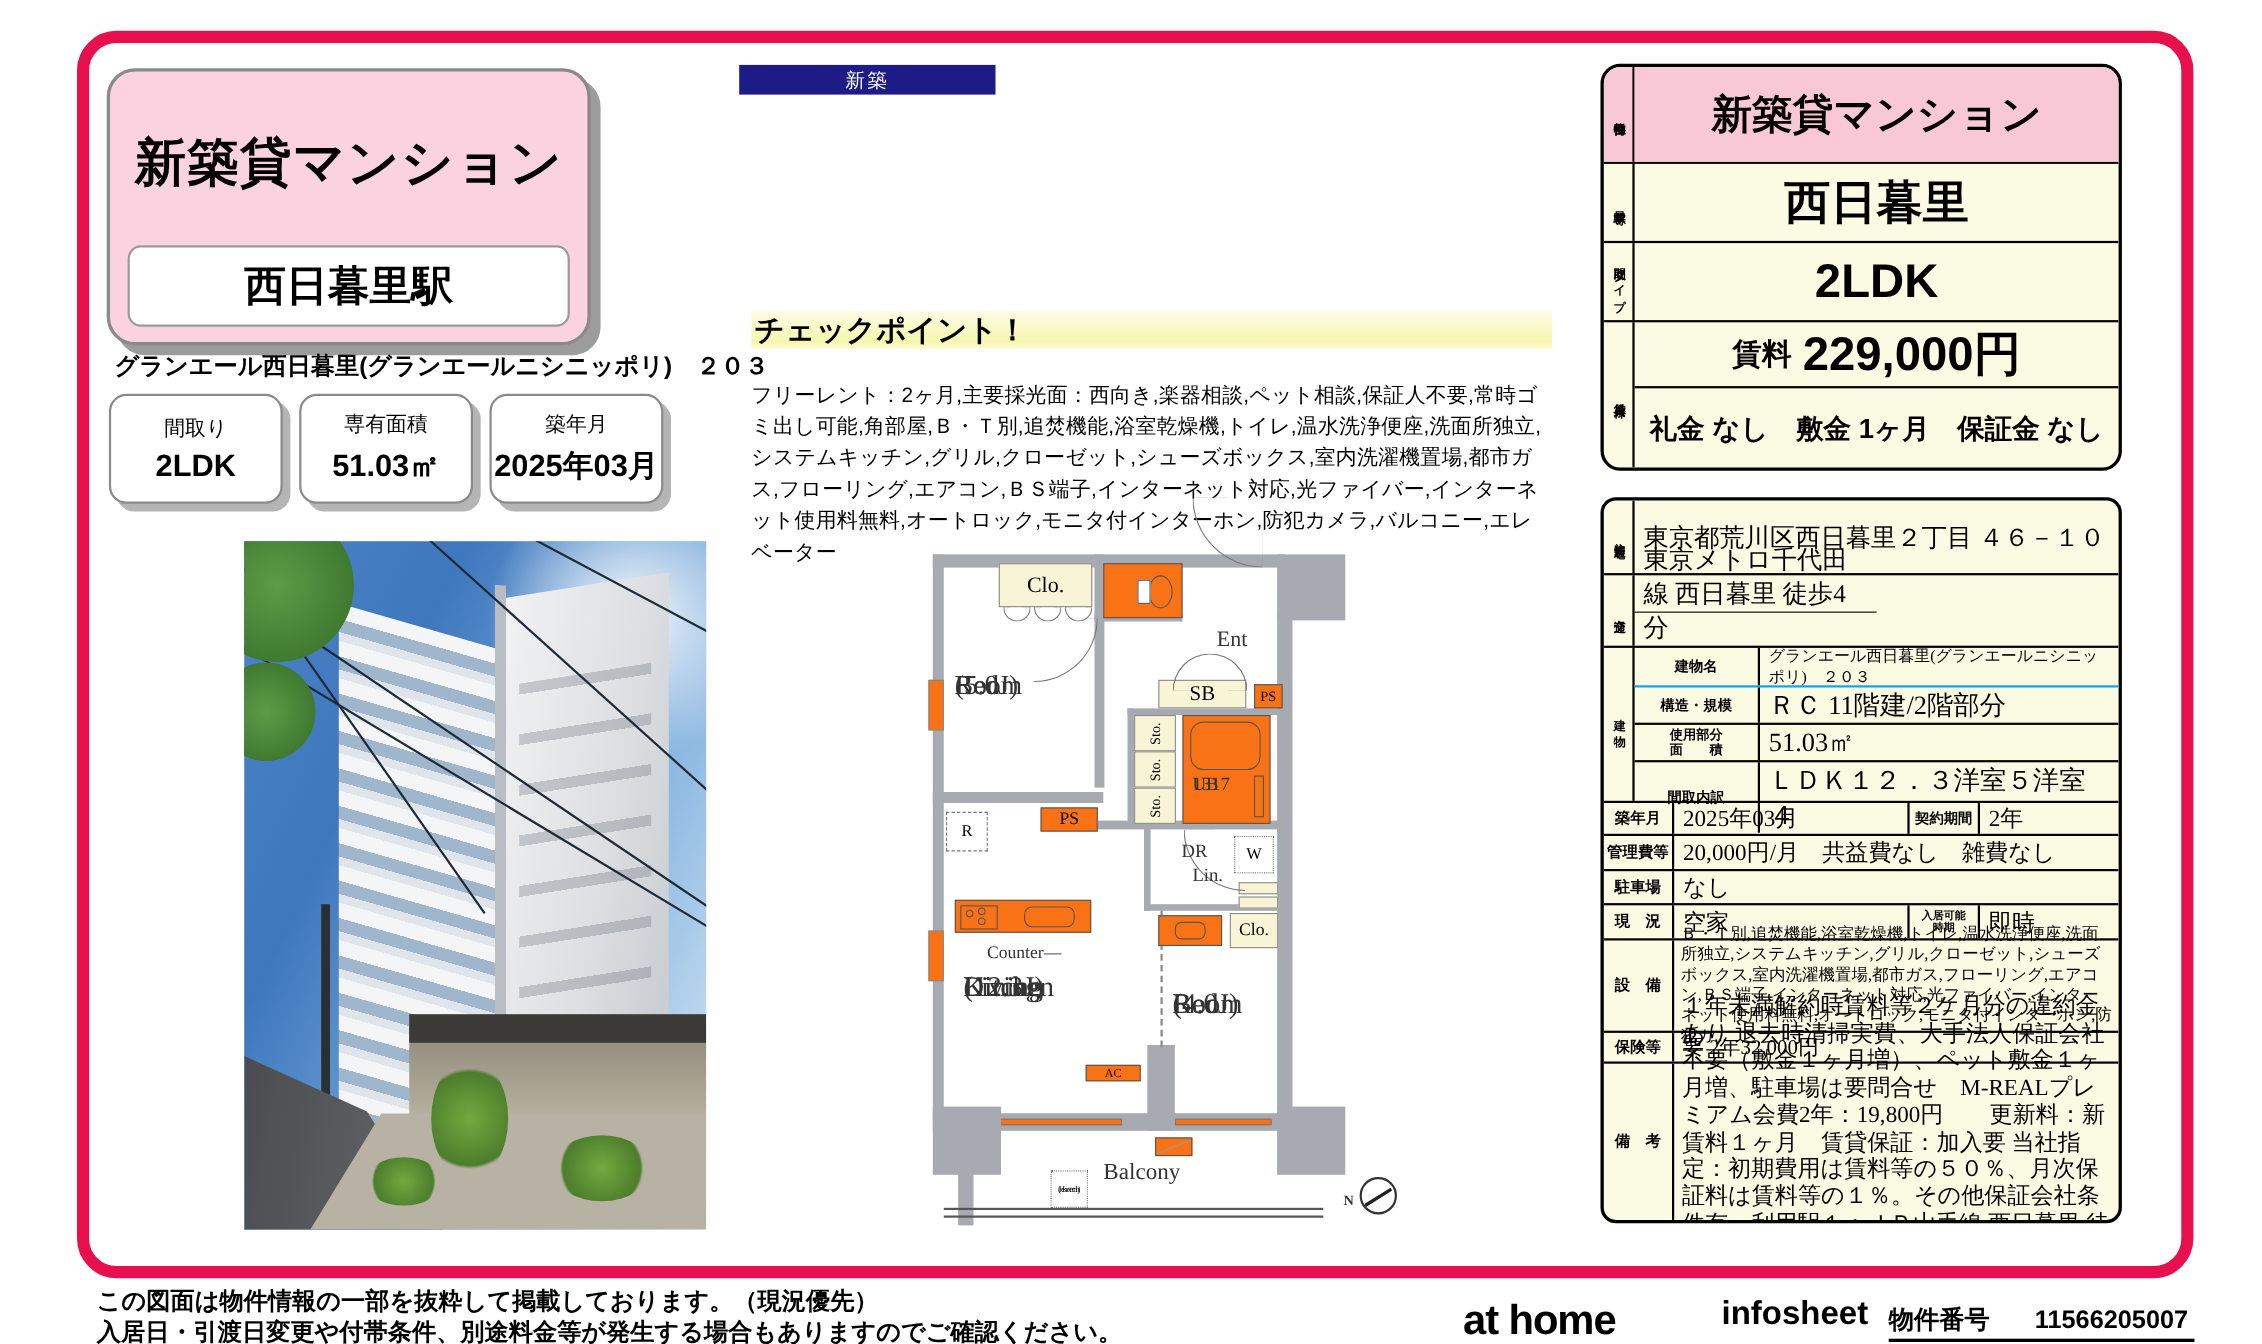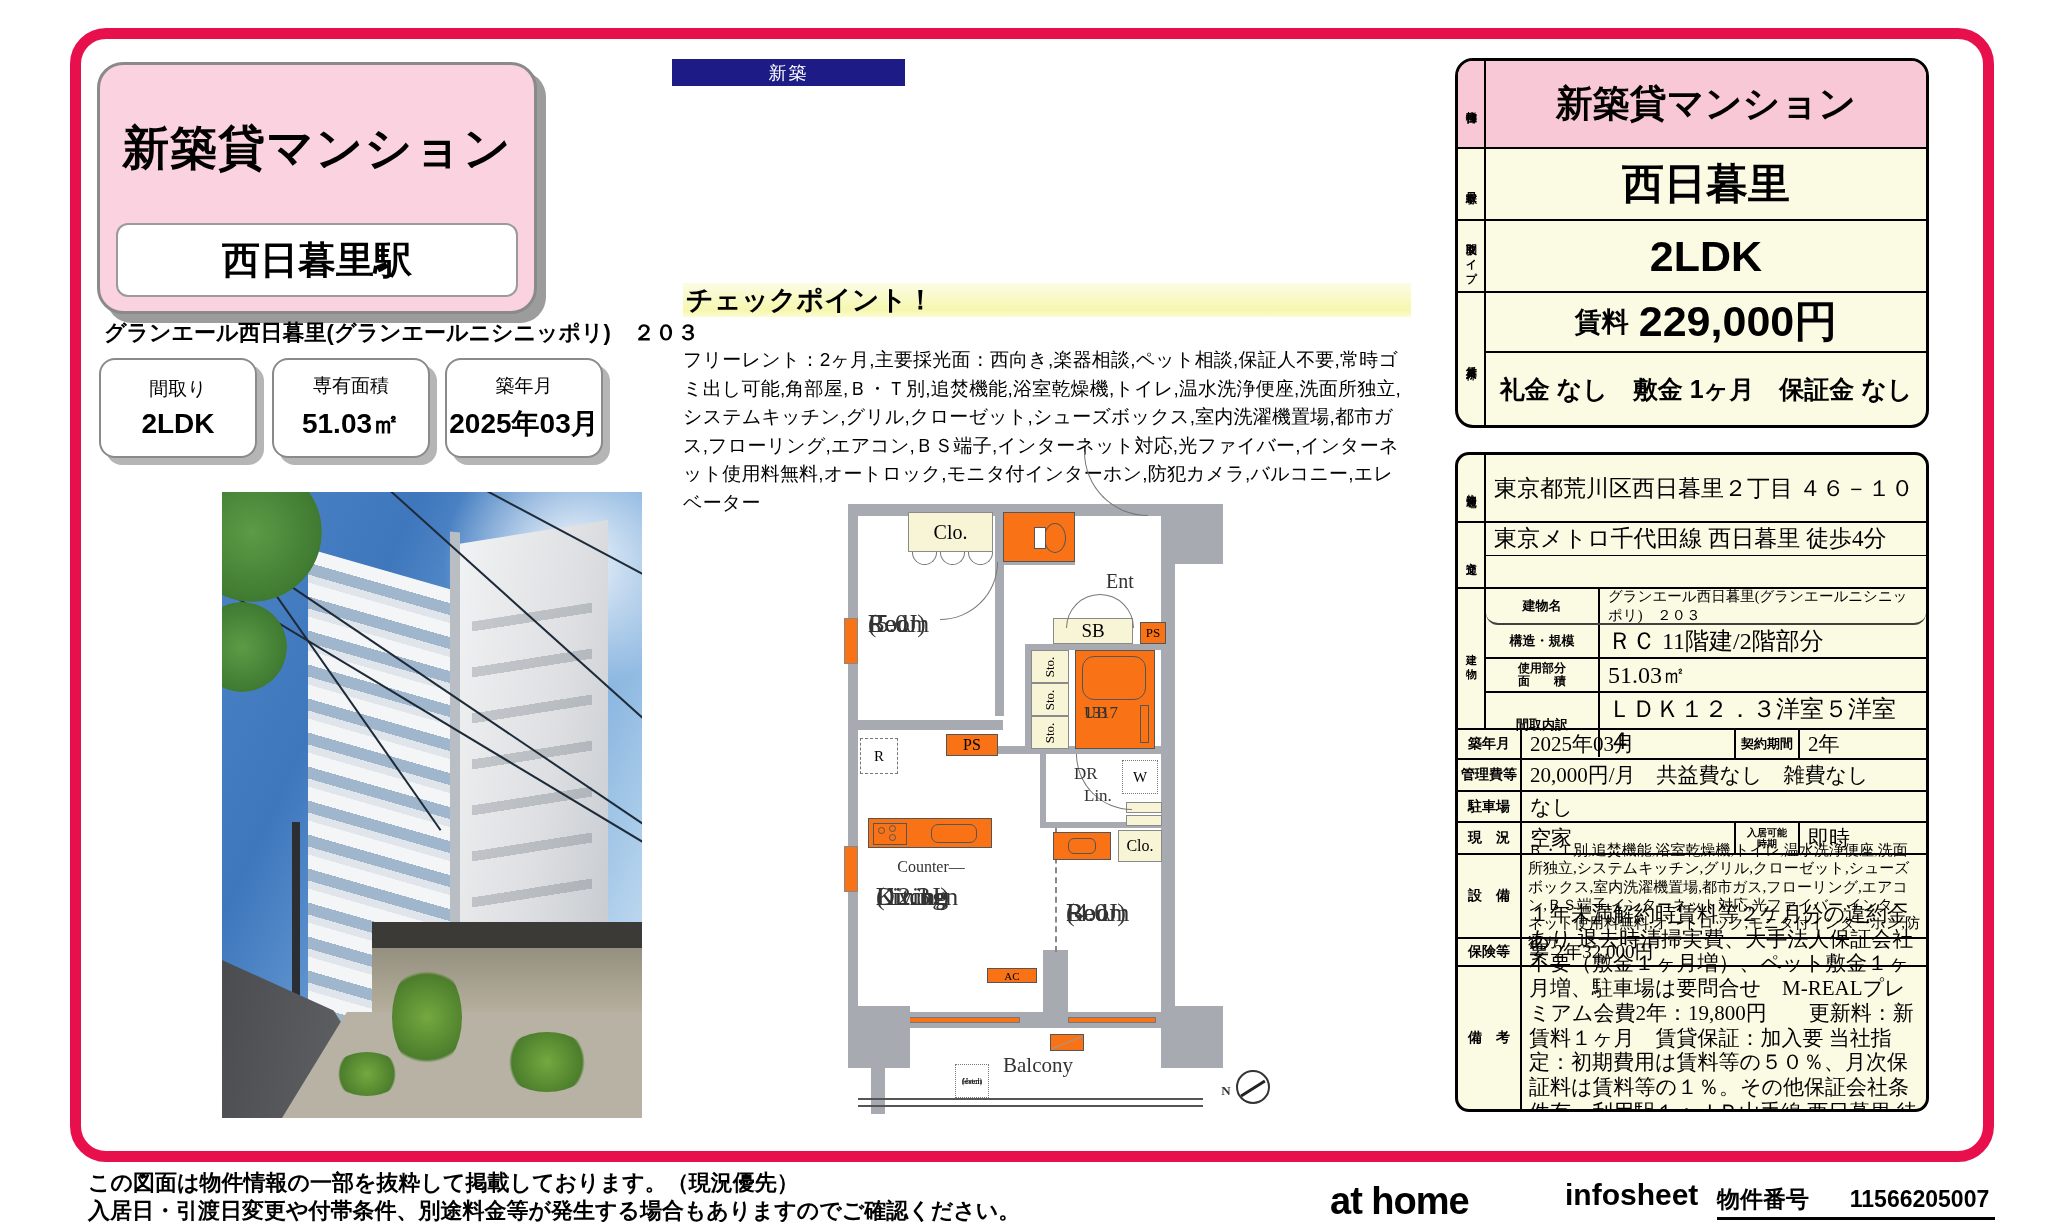--- a/index.html
+++ b/index.html
@@ -313,29 +313,29 @@
     </div>
   </div>
 
   <div class="abs tbl det">
     <div class="row" style="height:66px;">
       <div class="cell vlab" style="font-size:10px;">物件所在地</div>
       <div class="val serif" style="font-size:23px;">東京都荒川区西日暮里２丁目 ４６－１０</div>
     </div>
     <div class="row" style="height:64px;">
       <div class="cell vlab">交通</div>
-      <div style="flex:1;display:flex;flex-direction:column;">
+      <div style="flex:1;display:flex;flex-direction:row;">
         <div class="val serif" style="height:33px;border-bottom:1.5px solid #000;font-size:23px;">東京メトロ千代田線 西日暮里 徒歩4分</div>
         <div class="val" style="flex:1;"></div>
       </div>
     </div>
     <div class="row" style="height:139px;">
       <div class="cell vlab" style="letter-spacing:14px;">建物</div>
       <div style="flex:1;display:flex;flex-direction:column;">
-        <div style="display:flex;height:34px;border-bottom:2px solid #404040;border-radius:12px;">
+        <div style="display:flex;height:34px;border-bottom:2px solid #0ea5e9;">
           <div class="sublab">建物名</div>
           <div class="val serif" style="font-size:14.5px;">グランエール西日暮里(グランエールニシニッポリ)　２０３</div>
         </div>
         <div style="display:flex;height:35px;border-bottom:2px solid #000;">
           <div class="sublab">構造・規模</div>
           <div class="val serif" style="font-size:24px;">ＲＣ 11階建/2階部分</div>
         </div>
         <div style="display:flex;height:37px;border-bottom:2px solid #000;justify-content:flex-end;">
           <div class="sublab" style="flex-direction:column;font-size:12px;line-height:1.1;display:flex;">
             <div>使用部分</div>

